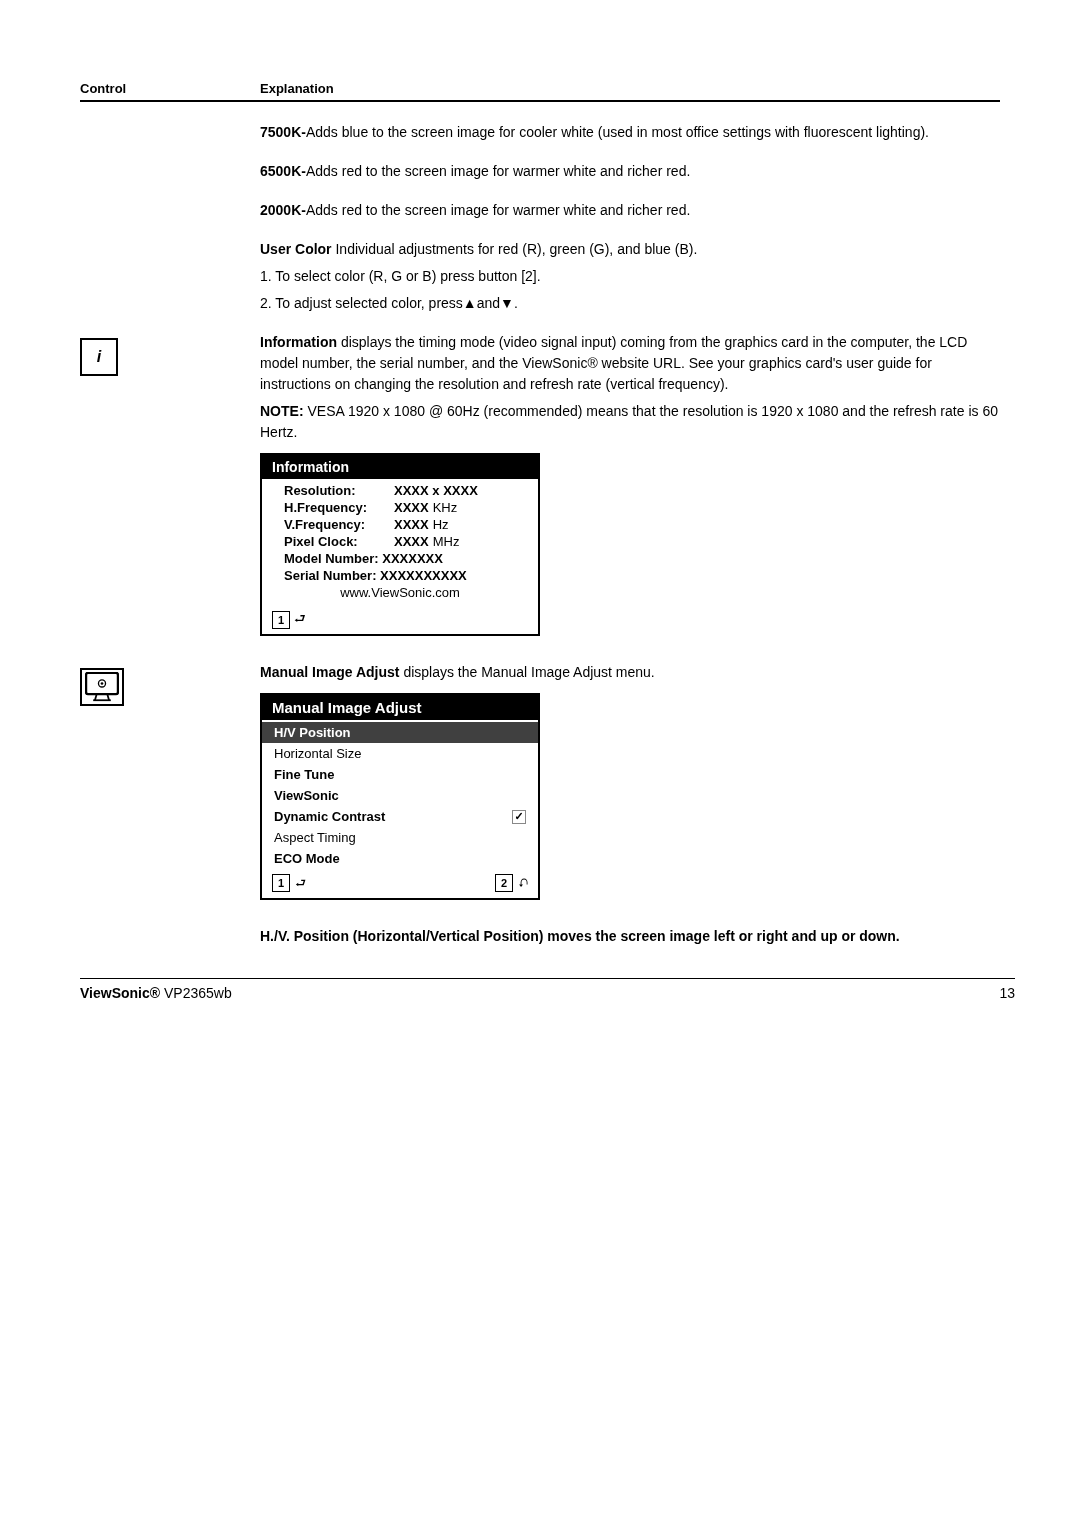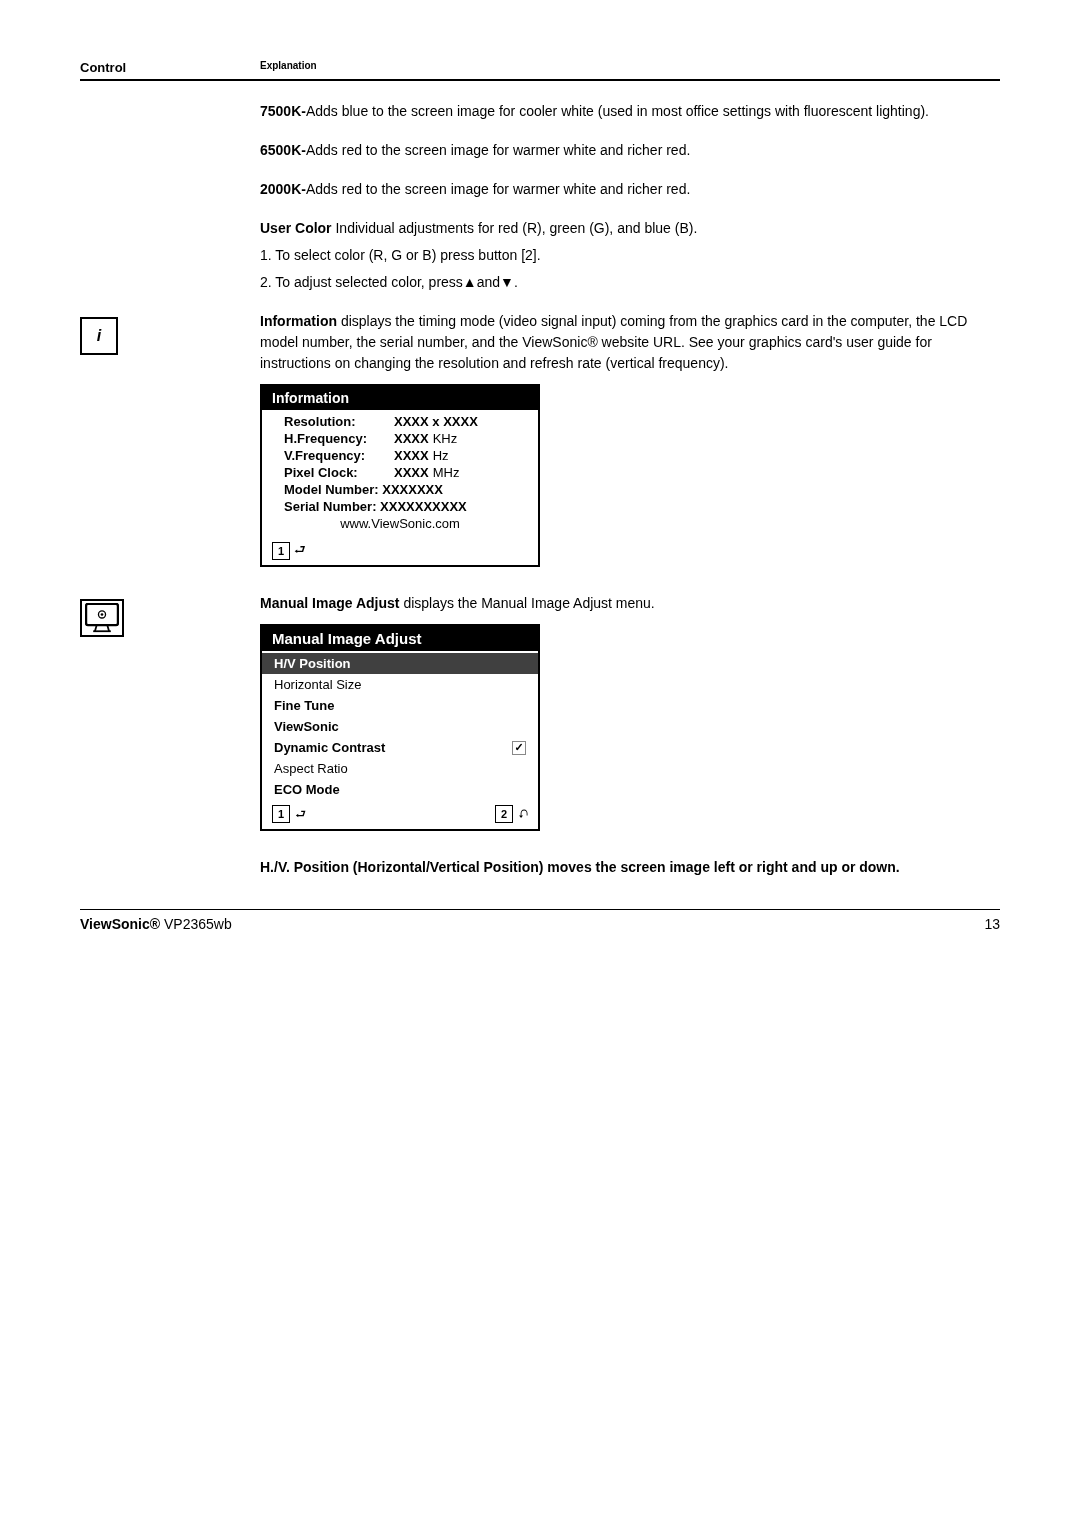--- a/index.html
+++ b/index.html
@@ -8,36 +8,37 @@
       font-family: Arial, Helvetica, sans-serif;
       font-size: 14px;
       color: #000;
       width: 1080px;
       min-height: 1528px;
       position: relative;
     }
     .page {
       padding: 60px 80px 80px 80px;
       position: relative;
+      margin-top: 21px;
     }
     
     .header-row {
       display: flex;
       border-bottom: 2px solid #000;
       padding-bottom: 4px;
       margin-bottom: 20px;
     }
     .header-control {
       width: 180px;
       font-weight: bold;
       font-size: 13px;
     }
     .header-explanation {
       font-weight: bold;
-      font-size: 10px;
+      font-size: 13px;
     }
     
     .content-row {
       display: flex;
       margin-bottom: 18px;
       align-items: flex-start;
     }
     .control-col {
       width: 180px;
       flex-shrink: 0;
@@ -193,21 +194,21 @@
     .bottom-para {
       margin-bottom: 14px;
       line-height: 1.55;
       font-weight: bold;
     }
     
     .page-footer {
       position: absolute;
       bottom: 40px;
       left: 80px;
-      right: 80px;
+      right: 65px;
       display: flex;
       align-items: center;
       justify-content: space-between;
       border-top: 1px solid #000;
       padding-top: 6px;
     }
     .footer-brand {
       font-weight: bold;
       font-size: 14px;
     }
@@ -263,20 +264,21 @@
   </div>
 
   <div class="content-row">
     <div class="control-col">
       <div class="icon-box">
         <span class="icon-box-info">i</span>
       </div>
     </div>
     <div class="explanation-col">
       <p><strong>Information </strong><span>displays the timing mode (video signal input) coming from the graphics card in the computer, the LCD model number, the serial number, and the ViewSonic® website URL. See your graphics card's user guide for instructions on changing the resolution and refresh rate (vertical frequency).</span></p>
+      <p><strong>NOTE: </strong><span>VESA 1920 x 1080 @ 60Hz (recommended) means that the resolution is 1920 x 1080 and the refresh rate is 60 Hertz.</span></p>
 
       <div class="info-box">
         <div class="info-box-title">Information</div>
         <div class="info-box-body">
           <div class="info-row">
             <span class="info-label">Resolution:</span>
             <span class="info-value">XXXX x XXXX</span>
           </div>
           <div class="info-row">
             <span class="info-label">H.Frequency:</span>
@@ -327,21 +329,21 @@
         <div class="mia-title">Manual Image Adjust</div>
         <div class="mia-body">
           <div class="mia-item selected">H/V Position</div>
           <div class="mia-item">Horizontal Size</div>
           <div class="mia-item bold-item">Fine Tune</div>
           <div class="mia-item bold-item">ViewSonic</div>
           <div class="mia-item bold-item">
             <span>Dynamic Contrast</span>
             <div class="checkbox-icon">✓</div>
           </div>
-          <div class="mia-item">Aspect Ratio</div>
+          <div class="mia-item">Aspect Timing</div>
           <div class="mia-item bold-item">ECO Mode</div>
         </div>
         <div class="mia-footer">
           <div>
             <span class="num-badge">1</span>
             <span>⮐</span>
           </div>
           <div>
             <span class="num-badge">2</span>
             <span>⮏</span>

